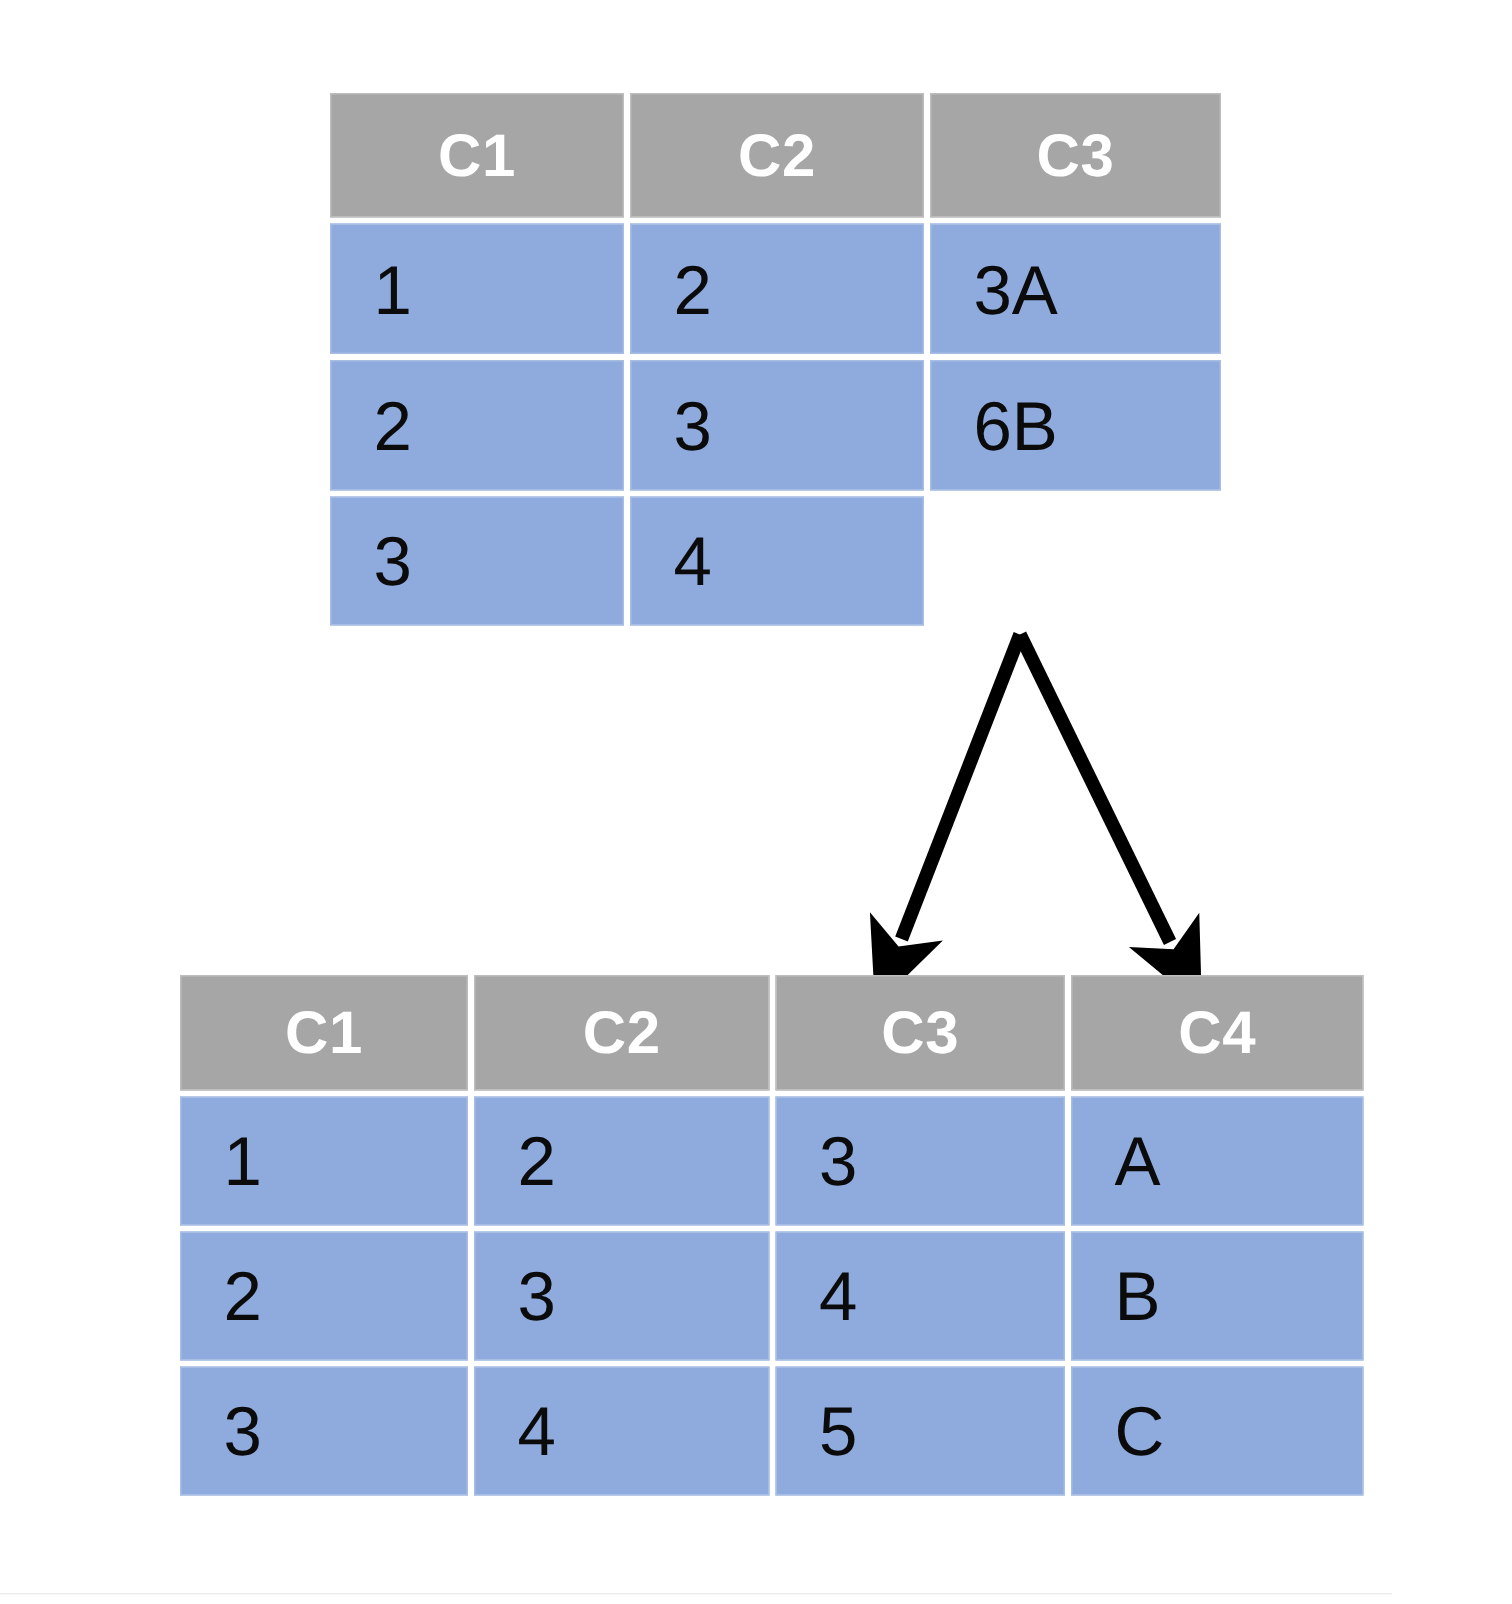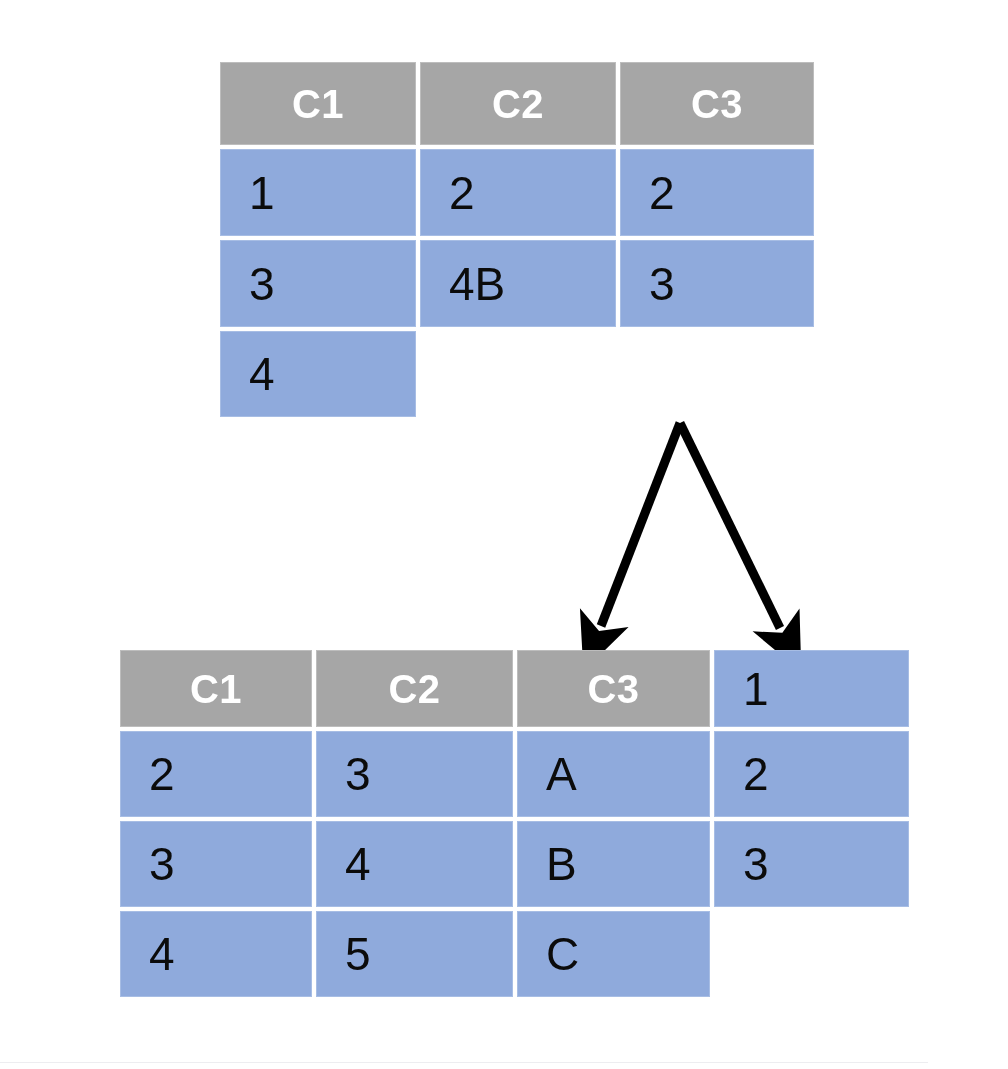--- a/index.html
+++ b/index.html
@@ -97,24 +97,25 @@
       </div>
     <div class="cell header">
         <span>C2</span>
       </div>
     <div class="cell header">
         <span>C3</span>
       </div>
 
     <div class="cell data">1</div>
     <div class="cell data">2</div>
+    <div class="cell data">3A</div>
 
     <div class="cell data">2</div>
     <div class="cell data">3</div>
-    <div class="cell data">4B</div>
+    <div class="cell data">6B</div>
 
     <div class="cell data">3</div>
     <div class="cell data">4</div>
   </div>
 
   <svg id="arrows" viewBox="0 0 1008 1069">
     <defs>
       <marker id="head-l" markerWidth="7" markerHeight="7" refX="1.2" refY="3.1" orient="auto" markerUnits="strokeWidth">
         <path d="M0.2,0.2 L6.6,3.1 L0.2,6.0 L1.8,3.1 Z" fill="#000000"></path>
       </marker>
@@ -129,20 +130,23 @@
   <div class="grid-table" id="table-bottom">
     <div class="cell header">
         <span>C1</span>
       </div>
     <div class="cell header">
         <span>C2</span>
       </div>
     <div class="cell header">
         <span>C3</span>
       </div>
+    <div class="cell header">
+        <span>C4</span>
+      </div>
 
     <div class="cell data">1</div>
     <div class="cell data">2</div>
     <div class="cell data">3</div>
     <div class="cell data">A</div>
 
     <div class="cell data">2</div>
     <div class="cell data">3</div>
     <div class="cell data">4</div>
     <div class="cell data">B</div>

